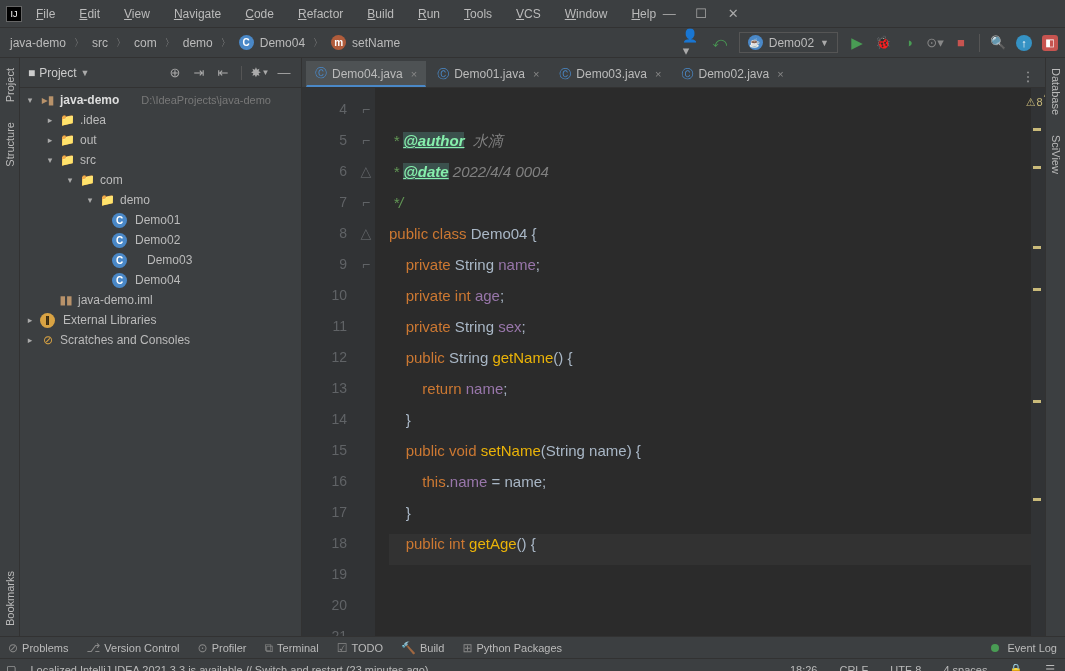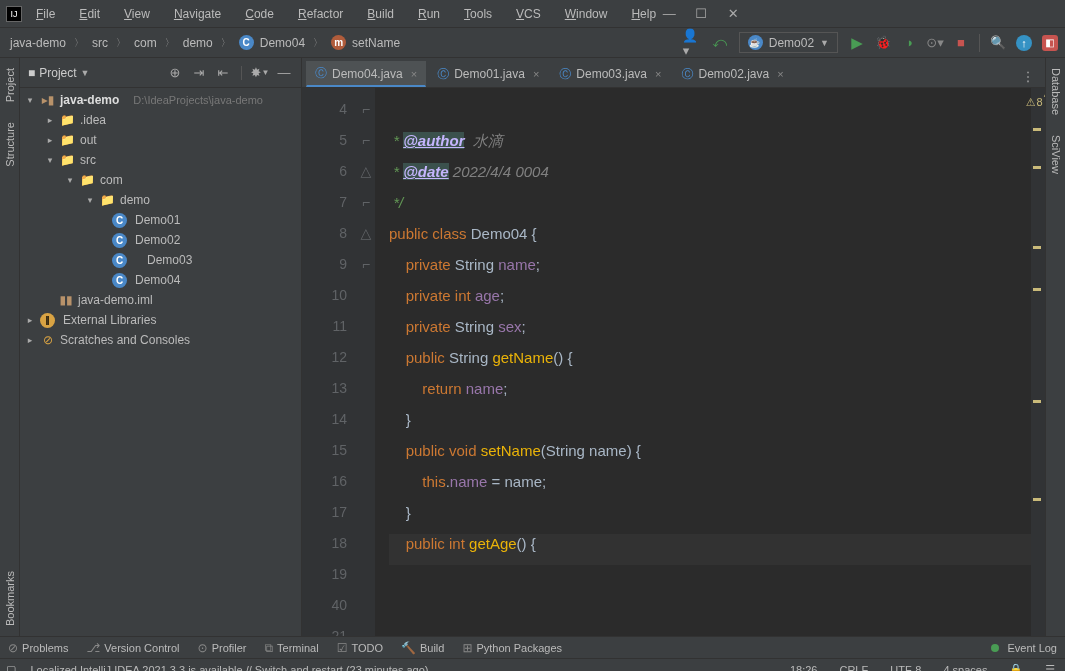--- a/index.html
+++ b/index.html
@@ -35,39 +35,39 @@
 .project-header .ico { width:18px; height:18px; color:#aaa; display:flex; align-items:center; justify-content:center; font-size:13px; cursor:pointer; }
 .tree { flex:1; overflow:auto; padding-top:2px; }
 .node { display:flex; align-items:center; gap:4px; height:20px; padding-left:4px; color:#bbb; cursor:pointer; }
 .arrow { width:12px; text-align:center; color:#aaa; font-size:9px; }
 .ficon { width:16px; text-align:center; font-size:12px; }
 .folder { color:#b8926a; }
 .folder-out { color:#c75450; }
 .folder-src { color:#5394ec; }
 .folder-pkg { color:#9e9e9e; }
 .node-label { white-space:nowrap; }
-.node-path { color:#787878; margin-left:10px; font-size:11px; }
+.node-path { color:#787878; margin-left:18px; font-size:11px; }
 
 .editor-area { flex:1; display:flex; position:relative; background:#2b2b2b; }
 .editor-main { flex:1; display:flex; flex-direction:column; }
 .tabs { height:30px; background:#3c3f41; display:flex; align-items:flex-end; padding-left:4px; border-bottom:1px solid #323232; }
 .tab { height:26px; padding:0 8px; display:flex; align-items:center; gap:5px; color:#bbb; background:#3c3f41; border:1px solid transparent; cursor:pointer; margin-right:2px; font-size:12px; }
 .tab.active { background:#4e5254; border-bottom:2px solid #4a88c7; }
 .tab .fi { color:#4a88c7; font-size:12px; }
 .tab .close { color:#888; font-size:11px; margin-left:3px; }
 .tab-icons-right { margin-left:auto; padding-right:6px; display:flex; align-items:center; }
 .code-wrap { flex:1; display:flex; background:#2b2b2b; position:relative; overflow:hidden; }
 .gutter-nums { width:55px; background:#313335; text-align:right; padding:6px 10px 6px 6px; color:#606366; font-family:Consolas,monospace; font-size:14px; line-height:31px; }
 .gutter-marks { width:18px; background:#313335; padding-top:6px; line-height:31px; font-size:14px; text-align:center; color:#606366; font-family:Consolas,monospace; }
 .code-lines { flex:1; padding:6px 0 6px 14px; font-family:Consolas,monospace; font-size:15px; line-height:31px; color:#a9b7c6; white-space:pre; position:relative; }
 .kw { color:#cc7832; }
 .str-field { color:#9876aa; }
 .method { color:#eab308; }
 .comment-star { color:#629755; font-style:italic; }
-.doc-tag { color:#c4b5fd; font-weight:bold; font-style:italic; text-decoration:underline; background:#3b514d; }
+.doc-tag { color:#86efac; font-weight:bold; font-style:italic; text-decoration:underline; background:#3b514d; }
 .doc-text { color:#808080; font-style:italic; }
 .highlight-line { position:absolute; left:0; right:0; height:31px; background:#323232; z-index:0; }
 .code-lines > div { position:relative; z-index:1; }
 .err-strip { width:14px; background:#313335; position:relative; }
 .err-strip .warn { position:absolute; top:4px; left:0; right:0; color:#c9ba7a; font-size:11px; display:flex; align-items:center; justify-content:center; gap:1px; }
 .err-strip .mark { position:absolute; left:2px; width:8px; height:3px; background:#c9ba7a; }
 
 .right-gutter { width:20px; background:#3c3f41; border-left:1px solid #323232; display:flex; flex-direction:column; align-items:center; }
 .right-gutter .tab-vert { writing-mode:vertical-rl; padding:10px 2px; font-size:11px; color:#bbb; cursor:pointer; display:flex; align-items:center; gap:4px; }
 
@@ -284,21 +284,21 @@
             <div>10</div>
             <div>11</div>
             <div>12</div>
             <div>13</div>
             <div>14</div>
             <div>15</div>
             <div>16</div>
             <div>17</div>
             <div>18</div>
             <div>19</div>
-            <div>40</div>
+            <div>20</div>
             <div>21</div>
           </div>
         <div class="gutter-marks" id="marks">
             <div style="color: rgb(96, 99, 102);"></div>
             <div style="color: rgb(96, 99, 102);"></div>
             <div style="color: rgb(96, 99, 102);">⌐</div>
             <div style="color: rgb(96, 99, 102);"></div>
             <div style="color: rgb(96, 99, 102);"></div>
             <div style="color: rgb(96, 99, 102);"></div>
             <div style="color: rgb(96, 99, 102);"></div>

